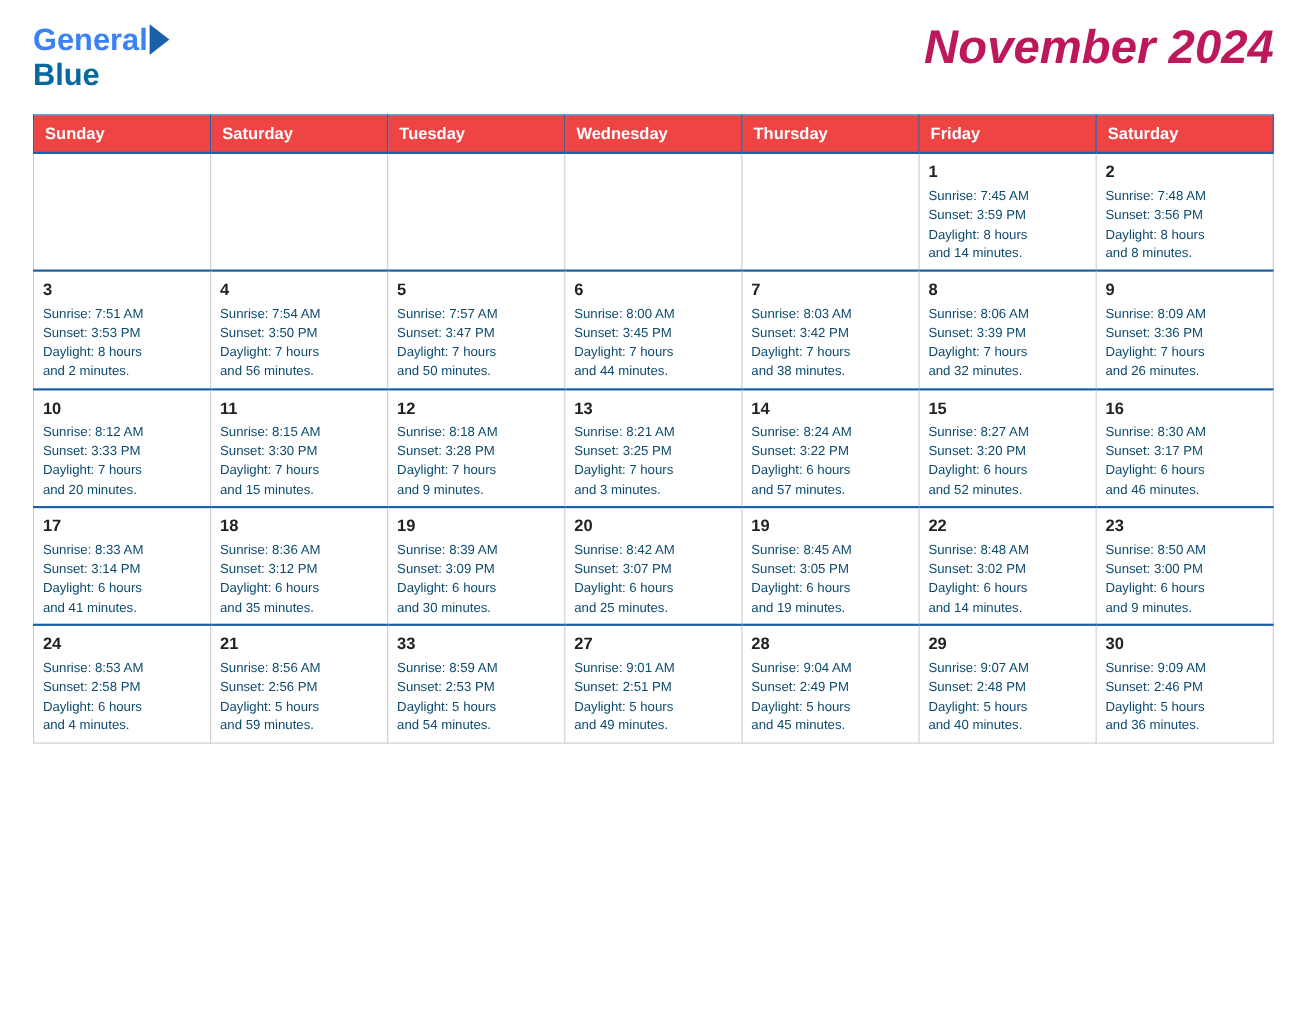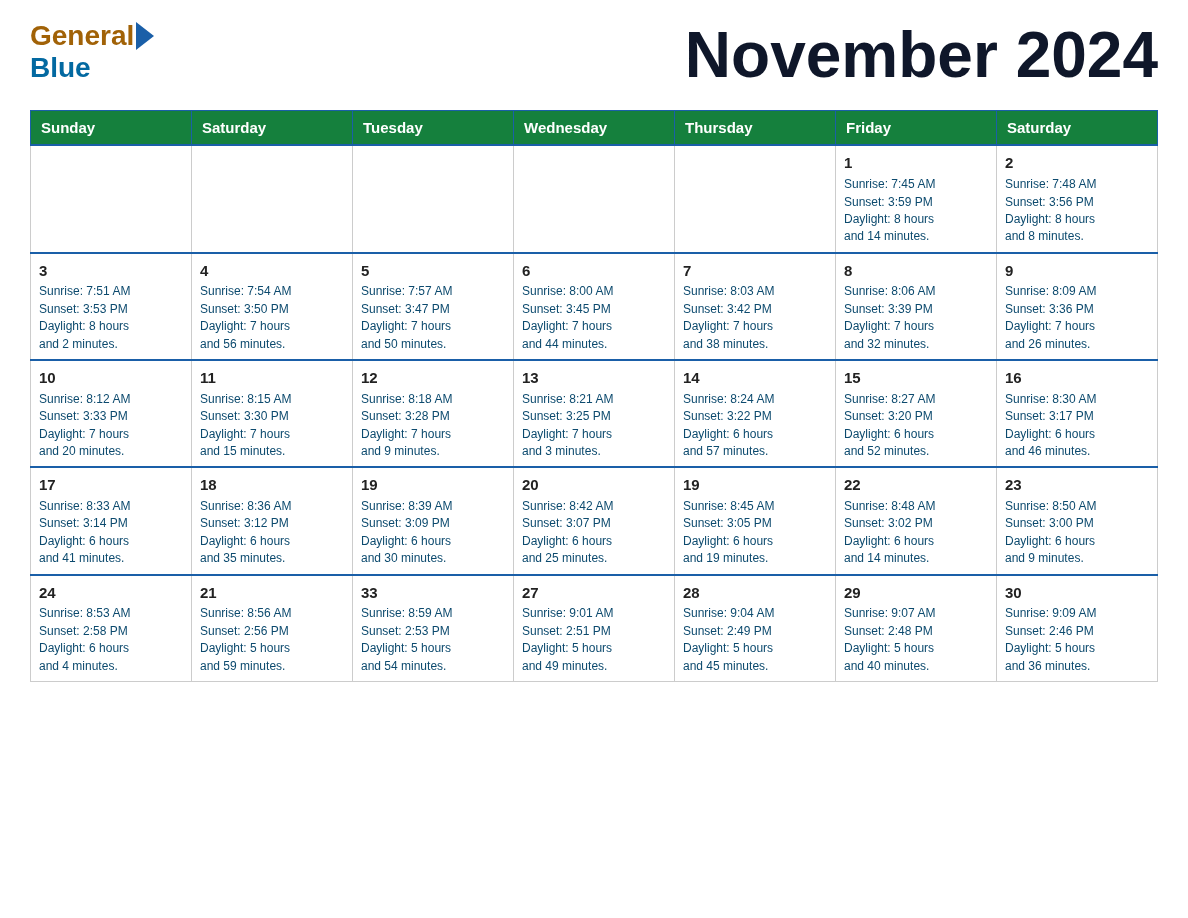--- a/index.html
+++ b/index.html
@@ -20,56 +20,57 @@
       flex-direction: column;
       align-items: flex-start;
     }
     .logo-text {
       display: flex;
       align-items: center;
       font-size: 28px;
       font-weight: bold;
       color: #333;
     }
-    .logo-general { color: #a16207; }
+    .logo-general { color: #3b82f6; }
     .logo-arrow {
       display: inline-block;
       width: 0;
       height: 0;
       border-top: 14px solid transparent;
       border-bottom: 14px solid transparent;
       border-left: 18px solid #1a5fa8;
       margin: 0 2px;
     }
     .logo-blue {
       color: #0369a1;
       font-size: 28px;
       font-weight: bold;
     }
     .title-area {
       text-align: right;
     }
     .month-title {
-      font-size: 64px;
-      font-weight: bold;
-      color: #0f172a;
+      font-size: 43px;
+      font-weight: bold;
+      color: #be185d;
       line-height: 1.1;
+      font-style: italic;
     }
     .location-subtitle {
       font-size: 20px;
       color: #555;
       margin-top: 6px;
     }
     .calendar-table {
       width: 100%;
       border-collapse: collapse;
       table-layout: fixed;
     }
     .calendar-table thead tr th {
-      background-color: #15803d;
+      background-color: #ef4444;
       color: #fff;
       font-size: 15px;
       font-weight: bold;
       padding: 8px 10px;
       text-align: left;
       border: 1px solid #1a5fa8;
     }
     .calendar-table tbody tr td {
       vertical-align: top;
       padding: 6px 8px;

